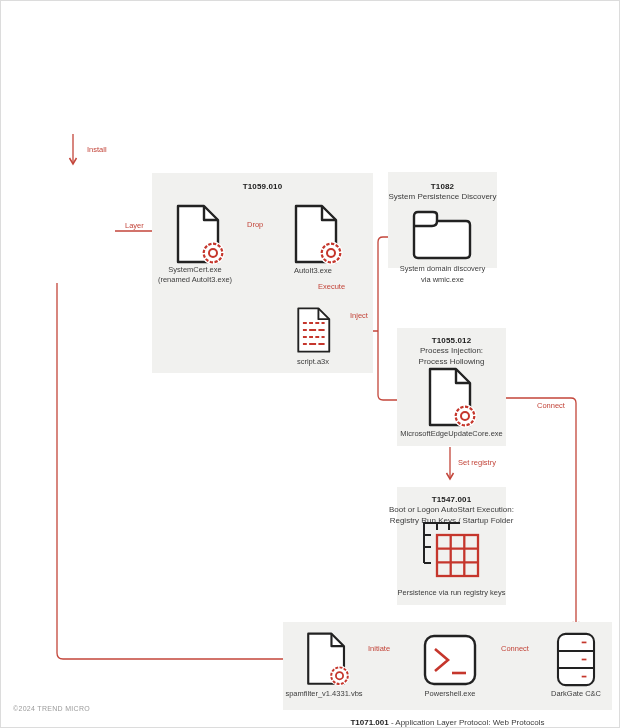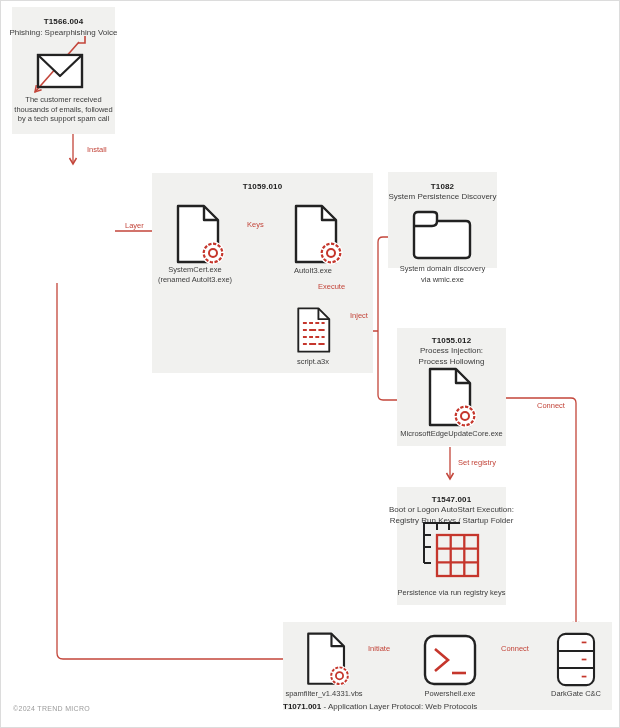--- a/index.html
+++ b/index.html
@@ -11,21 +11,21 @@
   .node{position:absolute;background:#F1F1EF;}
   .ctr{position:absolute;left:50%;transform:translateX(-50%);white-space:nowrap;}
   .t{font-weight:700;font-size:8px;color:#1b1b1b;letter-spacing:.15px;}
   .s{font-size:8px;color:#3c3c3c;}
   .lbl{font-size:7.5px;color:#3c3c3c;}
   .el{position:absolute;font-size:7.5px;color:#C3453A;white-space:nowrap;}
   .anchor{position:absolute;width:0;height:0;}
   svg.icon{position:absolute;overflow:visible;}
   #connectors{position:absolute;left:0;top:0;pointer-events:none;}
   #copyright{position:absolute;left:13px;top:705px;font-size:7px;color:#9b9b9b;letter-spacing:.3px;}
-  .cap{position:absolute;left:0;right:0;text-align:left;font-size:8px;color:#3c3c3c;}
+  .cap{position:absolute;left:0;right:0;text-align:center;font-size:8px;color:#3c3c3c;margin-top:16px;}
   .cap b{color:#1b1b1b;}
 </style>
 </head>
 <body>
 
 <svg width="0" height="0" style="position:absolute" aria-hidden="true">
   <defs>
     <marker id="arw" markerUnits="userSpaceOnUse" markerWidth="10" markerHeight="10" refX="7" refY="4.5" orient="auto">
       <path d="M1,1 L7,4.5 L1,8" fill="none" stroke="#C3453A" stroke-width="1.5"></path>
     </marker>
@@ -128,30 +128,20 @@
       <path d="M378,331 V242 Q378,237 383,237 H410" marker-end="url(#arw)"></path>
       <path d="M378,331 V395 Q378,400 383,400 H410" marker-end="url(#arw)"></path>
       <path d="M468,398 H571 Q576,398 576,403 V628" marker-end="url(#arw)"></path>
       <path d="M450,447 V479" marker-end="url(#arw)"></path>
       <path d="M57,283 V653 Q57,659 63,659 H295" marker-end="url(#arw)"></path>
       <path d="M341,659 H416" marker-end="url(#arw)"></path>
       <path d="M479,659 H547" marker-end="url(#arw)"></path>
     </g>
   </svg>
 
-  <section class="node" style="left:12px;top:7px;width:103px;height:127px">
-    <div class="t ctr" style="top:10px">T1566.004</div>
-    <div class="s ctr" style="top:20.5px">Phishing: Spearphishing Voice</div>
-    <svg class="icon" style="left:10px;top:22px" width="72" height="76">
-        <use href="#sym-envelope"></use>
-      </svg>
-    <div class="desc lbl ctr" style="top:88px">The customer received</div>
-    <div class="desc lbl ctr" style="top:97.5px">thousands of emails, followed</div>
-    <div class="desc lbl ctr" style="top:107px">by a tech support spam call</div>
-  </section>
 
 
   <section class="node" style="left:152px;top:173px;width:221px;height:200px">
     <div class="t ctr" style="top:9px">T1059.010</div>
 
     <div class="anchor" style="left:43px;top:30px">
       <svg class="icon" style="left:-26px;top:0" width="60" height="66">
           <use href="#sym-file-gear"></use>
         </svg>
       <div class="lbl ctr" style="top:62px">SystemCert.exe</div>
@@ -222,21 +212,21 @@
         </svg>
       <div class="lbl ctr" style="top:57px">DarkGate C&amp;C</div>
     </div>
     <div class="cap" style="top:80px">
       <b>T1071.001</b><span> - </span><span>Application Layer Protocol: Web Protocols</span>
     </div>
   </section>
 
   <span class="el" style="left:87px;top:145px">Install</span>
   <span class="el" style="left:125px;top:221px">Layer</span>
-  <span class="el" style="left:247px;top:220px">Keys</span>
+  <span class="el" style="left:247px;top:220px">Drop</span>
   <span class="el" style="left:318px;top:282px">Execute</span>
   <span class="el" style="left:350px;top:311px">Inject</span>
   <span class="el" style="left:537px;top:401px">Connect</span>
   <span class="el" style="left:458px;top:458px">Set registry</span>
   <span class="el" style="left:368px;top:644px">Initiate</span>
   <span class="el" style="left:501px;top:644px">Connect</span>
 
   <div id="copyright">©2024 TREND MICRO</div>
 </div>
 

